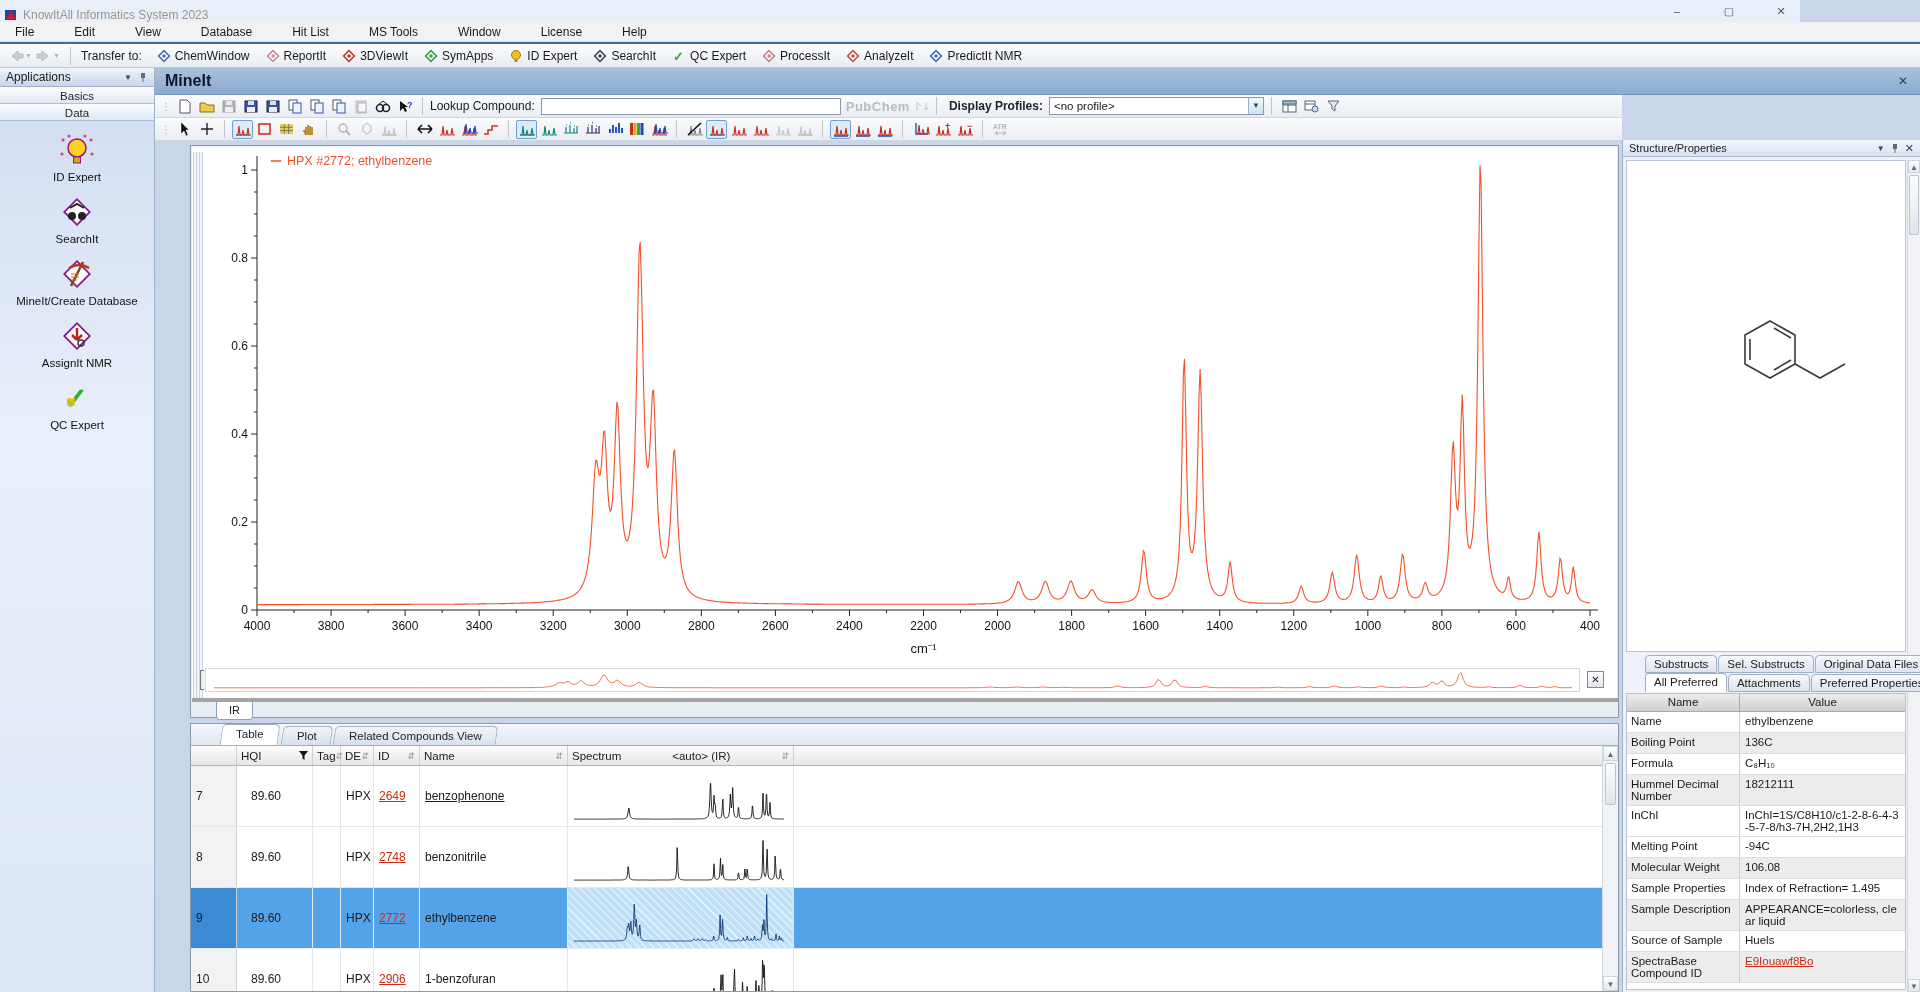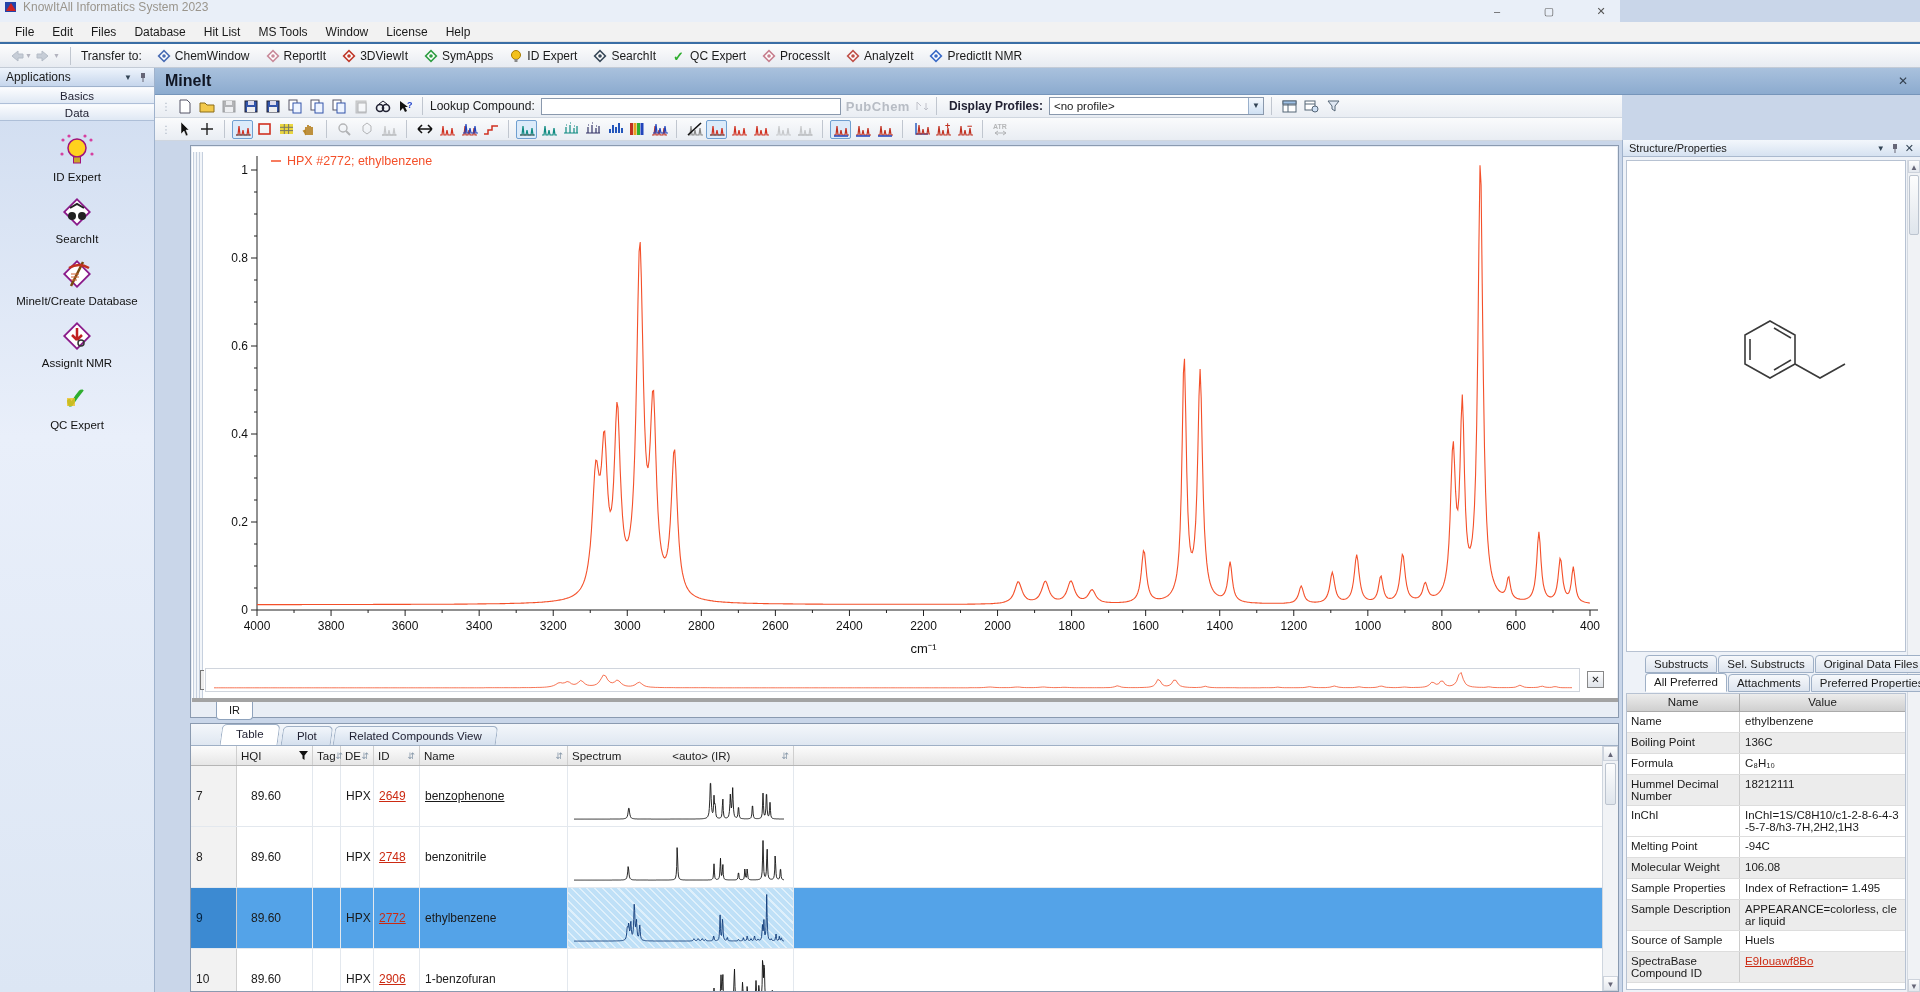--- a/index.html
+++ b/index.html
@@ -1,27 +1,27 @@
 <!DOCTYPE html>
 <html><head>
 <meta charset="utf-8">
 <style>
   * { margin:0; padding:0; box-sizing:border-box; }
   html,body { width:1920px; height:992px; overflow:hidden;
     font-family:"Liberation Sans", sans-serif; font-size:12px; color:#1a1a1a;
     background:#c9d6e9; }
   .abs { position:absolute; }
   
-  #titlebar { left:0; top:0; width:1620px; height:22px; background:#e9eff8;
-    display:flex; align-items:flex-start; padding-left:4px; }
+  #titlebar { left:0; top:0; width:1800px; height:22px; background:#e9eff8;
+    display:flex; align-items:flex-end; padding-left:4px; }
   #titlebar .ttl { color:#9a958c; margin-left:5px; font-size:12px; }
   #win-controls { position:absolute; right:8px; top:0; height:22px; display:flex; gap:30px; align-items:center; }
   #win-controls span { color:#555; font-size:11px; width:22px; text-align:center; cursor:default; }
   #menubar { left:0; top:22px; width:1920px; height:20px; background:#f2f2f2;
-    border-bottom:1px solid #e0e0e0; display:flex; align-items:center; padding-left:6px; }
+    border-bottom:1px solid #e0e0e0; display:flex; align-items:center; padding-left:6px;gap:22px; }
   #menubar .mi { padding:2px 9px; }
   #maintoolbar { left:0; top:42px; width:1920px; height:26px;
     background:linear-gradient(#fdfdfd,#e7ebf1); border-top:2px solid #3a6ea5;
     border-bottom:1px solid #c3cbd6; display:flex; align-items:center; padding-left:8px; gap:2px; }
   .navarrow { display:flex; align-items:center; gap:1px; margin-right:2px; opacity:.6; }
   .vsep { width:1px; height:18px; background:#c0c6cf; margin:0 6px; }
   .tbtn { display:flex; align-items:center; gap:4px; padding:2px 6px; border:1px solid transparent; border-radius:2px; }
   
   #sidebar { left:0; top:68px; width:155px; height:924px;
     background:linear-gradient(180deg,#cfdcf0,#e9effa 40%,#dce6f4);
@@ -126,21 +126,21 @@
   <div id="win-controls">
     <span>–</span>
     <span>▢</span>
     <span>✕</span>
   </div>
 </div>
 
 <div id="menubar" class="abs">
     <span class="mi">File</span>
     <span class="mi">Edit</span>
-    <span class="mi">Files</span>
+    <span class="mi">View</span>
     <span class="mi">Database</span>
     <span class="mi">Hit List</span>
     <span class="mi">MS Tools</span>
     <span class="mi">Window</span>
     <span class="mi">License</span>
     <span class="mi">Help</span>
   </div>
 
 <div id="maintoolbar" class="abs">
   <span class="navarrow">

